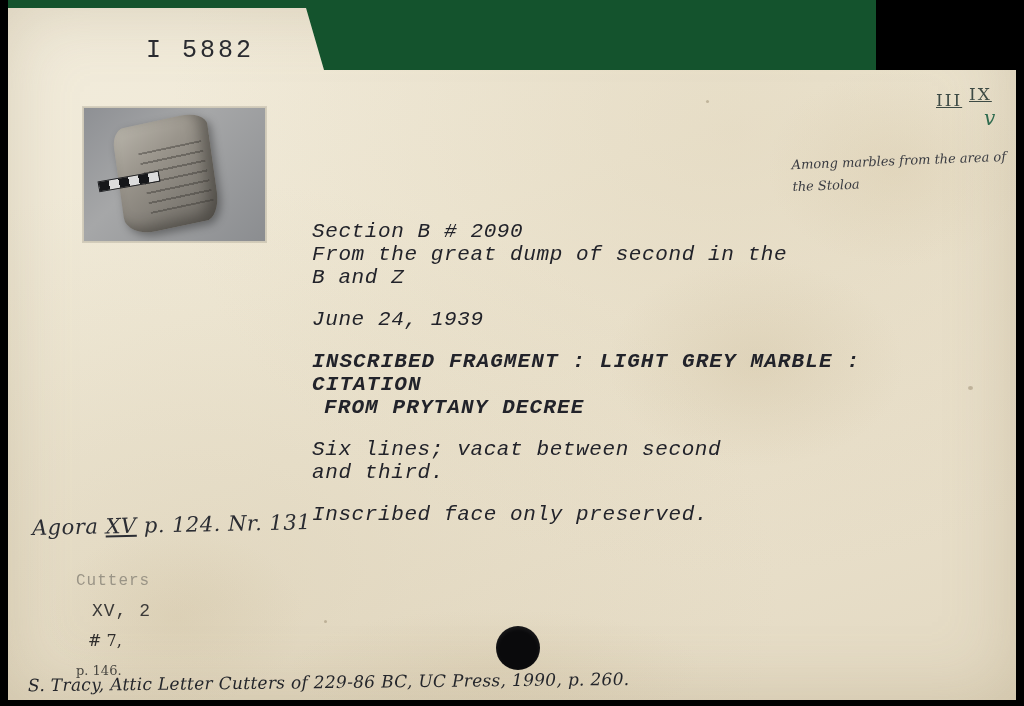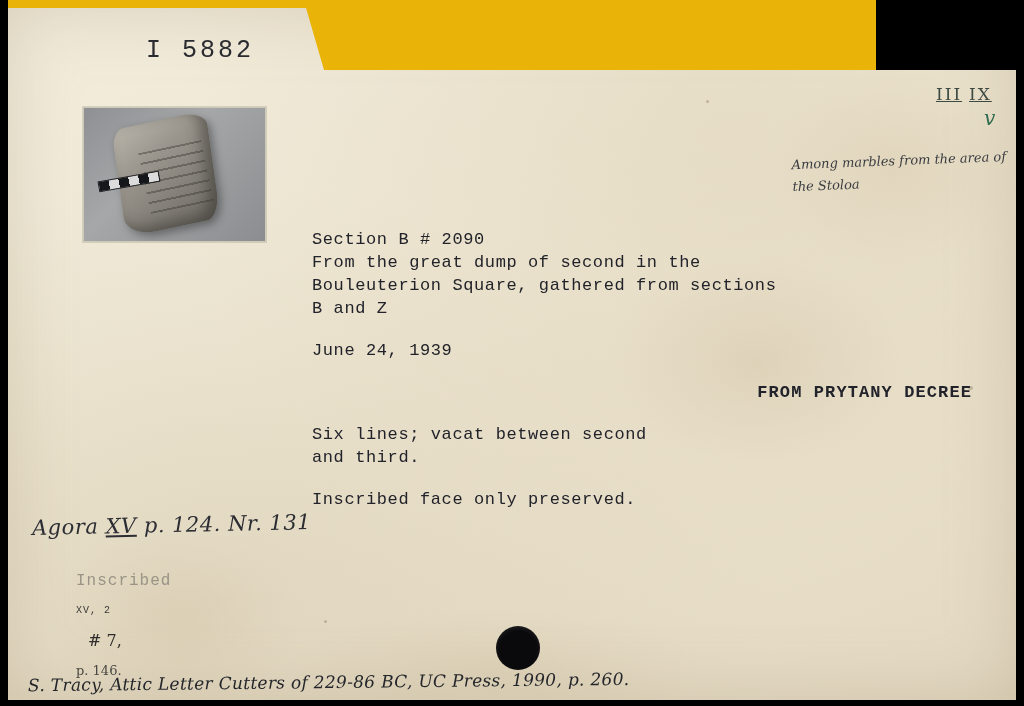--- a/index.html
+++ b/index.html
@@ -11,21 +11,21 @@
     width: 1024px;
     height: 706px;
     overflow: hidden;
     font-family: "Liberation Sans", sans-serif;
   }
 
   #card-wrap {
     position: relative;
     width: 876px;
     height: 706px;
-    background: #eab308;
+    background: #14532d;
   }
 
   
   #card {
     position: absolute;
     left: 6px;
     top: 8px;
     width: 1010px;
     height: 692px;
     background:
@@ -118,35 +118,36 @@
       #16171a 0px, #16171a 10px,
       #dcdcdc 10px, #dcdcdc 20px
     );
     border: 1px solid #1b1c1f;
   }
 
   
   #typed {
     position: absolute;
     left: 306px;
-    top: 220px;
+    top: 212px;
     width: 660px;
     font-family: "Liberation Mono", monospace;
-    font-size: 17px;
+    font-size: 21px;
     line-height: 23px;
     color: #22232a;
     letter-spacing: 0.6px;
+    font-style: italic;
   }
   #typed .para { margin-bottom: 19px; }
   #typed .para:last-child { margin-bottom: 0; }
   #typed .bold {
     font-weight: bold;
     letter-spacing: 1.1px;
   }
-  #typed .center { text-align: right; padding-left: 12px; }
+  #typed .center { text-align: left; padding-left: 12px; }
 
   #hand-top {
     position: absolute;
     left: 786px;
     top: 142px;
     width: 215px;
     font-size: 13px;
     line-height: 22px;
     color: #3a3c42;
     transform: rotate(-2.2deg);
@@ -157,21 +158,21 @@
   #roman-marks {
     position: absolute;
     left: 930px;
     top: 76px;
     width: 70px;
     font-family: "DejaVu Serif", serif;
     font-size: 17px;
     color: #3d4a44;
     letter-spacing: 2px;
   }
-  #roman-marks .m1 { position: absolute; left: 0; top: 0; text-decoration: underline; }
+  #roman-marks .m1 { position: absolute; left: 0; top: 6px; text-decoration: underline; }
   #roman-marks .m2 { position: absolute; left: 33px; top: 0; text-decoration: underline; }
   #roman-marks .check {
     position: absolute;
     left: 48px;
     top: 22px;
     font-size: 20px;
     color: #2f6b4f;
     font-style: italic;
   }
 
@@ -191,21 +192,21 @@
   #hesperia-block {
     position: absolute;
     left: 70px;
     top: 558px;
     font-family: "Liberation Mono", monospace;
     font-size: 16px;
     color: #5d5a52;
     line-height: 30px;
   }
   #hesperia-block .faded { color: #9a9486; letter-spacing: 1px; }
-  #hesperia-block .l2 { color: #3b3a38; font-size: 10px; letter-spacing: 1px; }
+  #hesperia-block .l2 { margin-left: 16px; color: #3b3a38; font-size: 18px; letter-spacing: 1px; }
   #hesperia-block .l3 { margin-left: 12px; color: #2e2d2c; font-size: 16px; font-family: "DejaVu Serif", serif; }
   #hesperia-block .l4 { color: #4a4842; font-size: 13px; font-family: "DejaVu Serif", serif; }
 
   #hand-bottom {
     position: absolute;
     left: 22px;
     top: 664px;
     font-family: "DejaVu Serif", serif;
     font-style: italic;
     font-size: 17px;
@@ -269,49 +270,49 @@
       <span class="m2">IX</span>
       <span class="check">v</span>
     </div>
 
     <div id="hand-top">Among marbles from the area of the Stoloa</div>
 
     <div id="typed">
       <div class="para">
         <div>Section B # 2090</div>
         <div>From the great dump of second in the</div>
-        <div>Bouleuterion Square, gathered from sections</div>
         <div>B and Z</div>
       </div>
 
       <div class="para">
         <div>June 24, 1939</div>
       </div>
 
 
       <div class="para">
+        <div class="bold">INSCRIBED FRAGMENT : LIGHT GREY MARBLE : CITATION</div>
         <div class="bold center">FROM PRYTANY DECREE</div>
       </div>
 
       <div class="para">
         <div>Six lines; vacat between second</div>
         <div>and third.</div>
       </div>
 
       <div class="para">
         <div>Inscribed face only preserved.</div>
       </div>
     </div>
 
     <div id="hand-agora">
       <span>Agora </span><u>XV</u><span> p. 124. Nr. 131</span>
     </div>
 
     <div id="hesperia-block">
-      <div class="faded">Inscribed</div>
+      <div class="faded">Cutters</div>
       <div class="l2">XV, 2</div>
       <div class="l3"># 7,</div>
       <div class="l4">p. 146.</div>
     </div>
 
     <div id="hand-bottom">S. Tracy, Attic Letter Cutters of 229-86 BC, UC Press, 1990, p. 260.</div>
 
     <div id="punch-hole"></div>
 
   </div>

